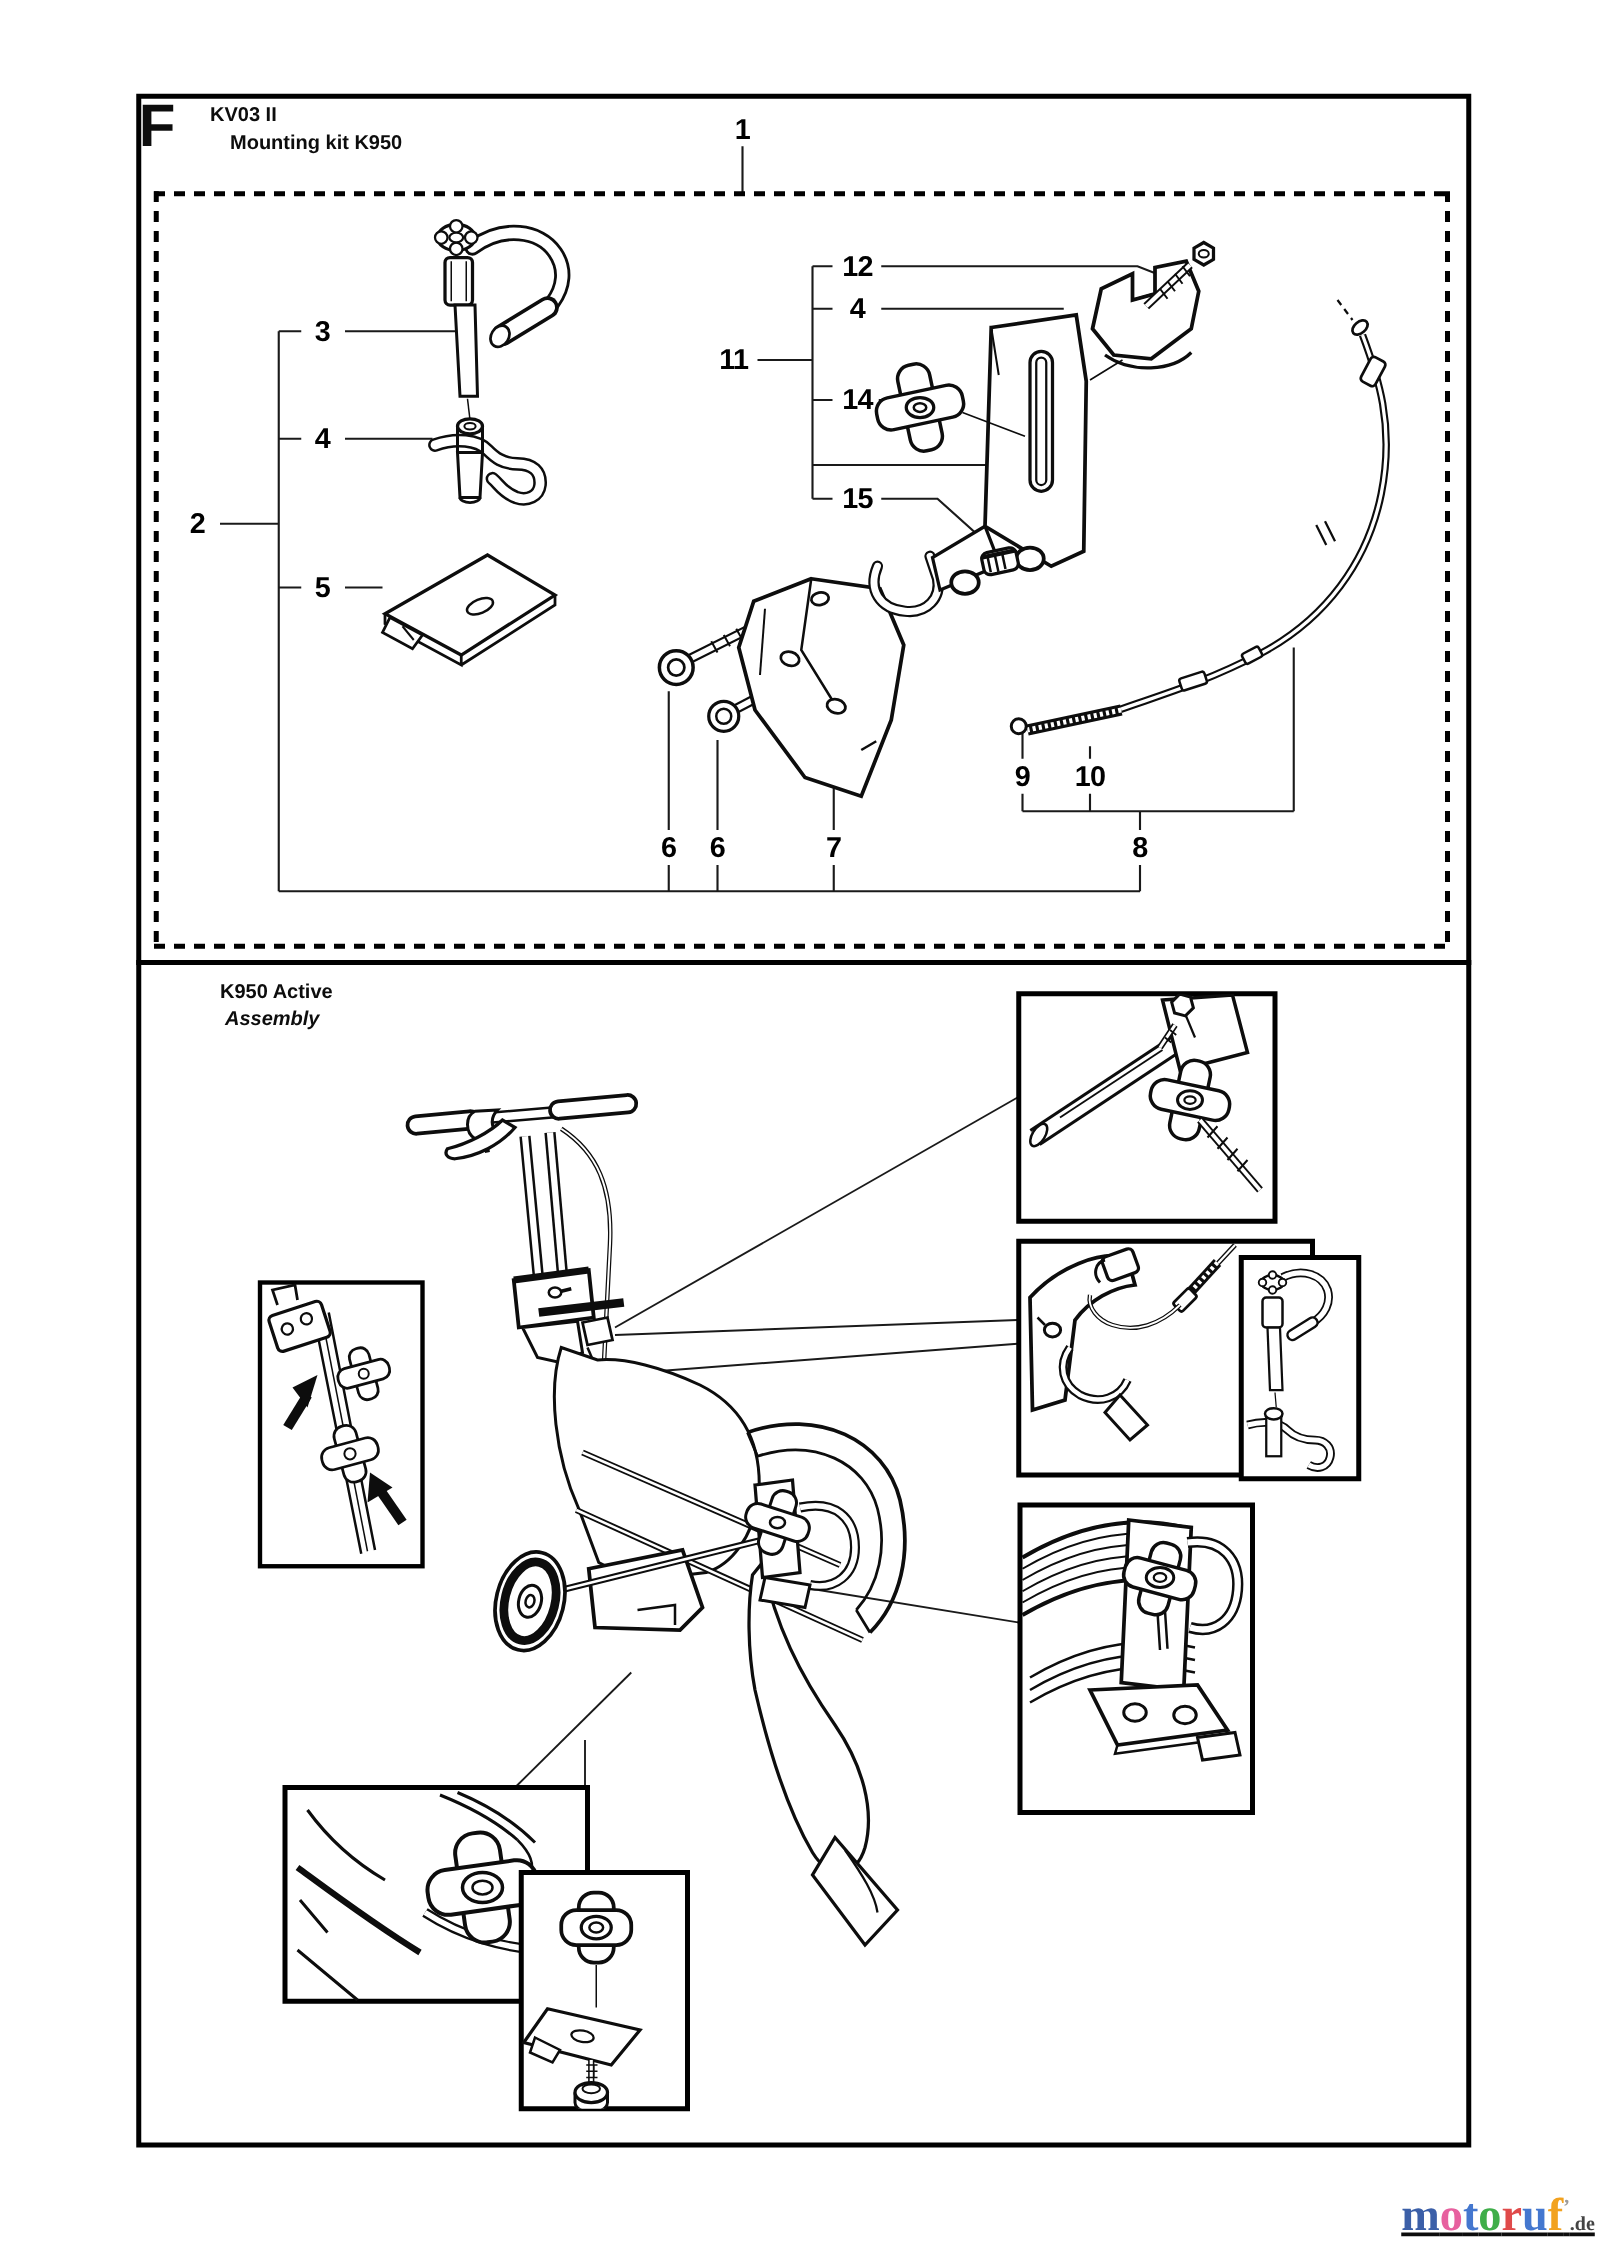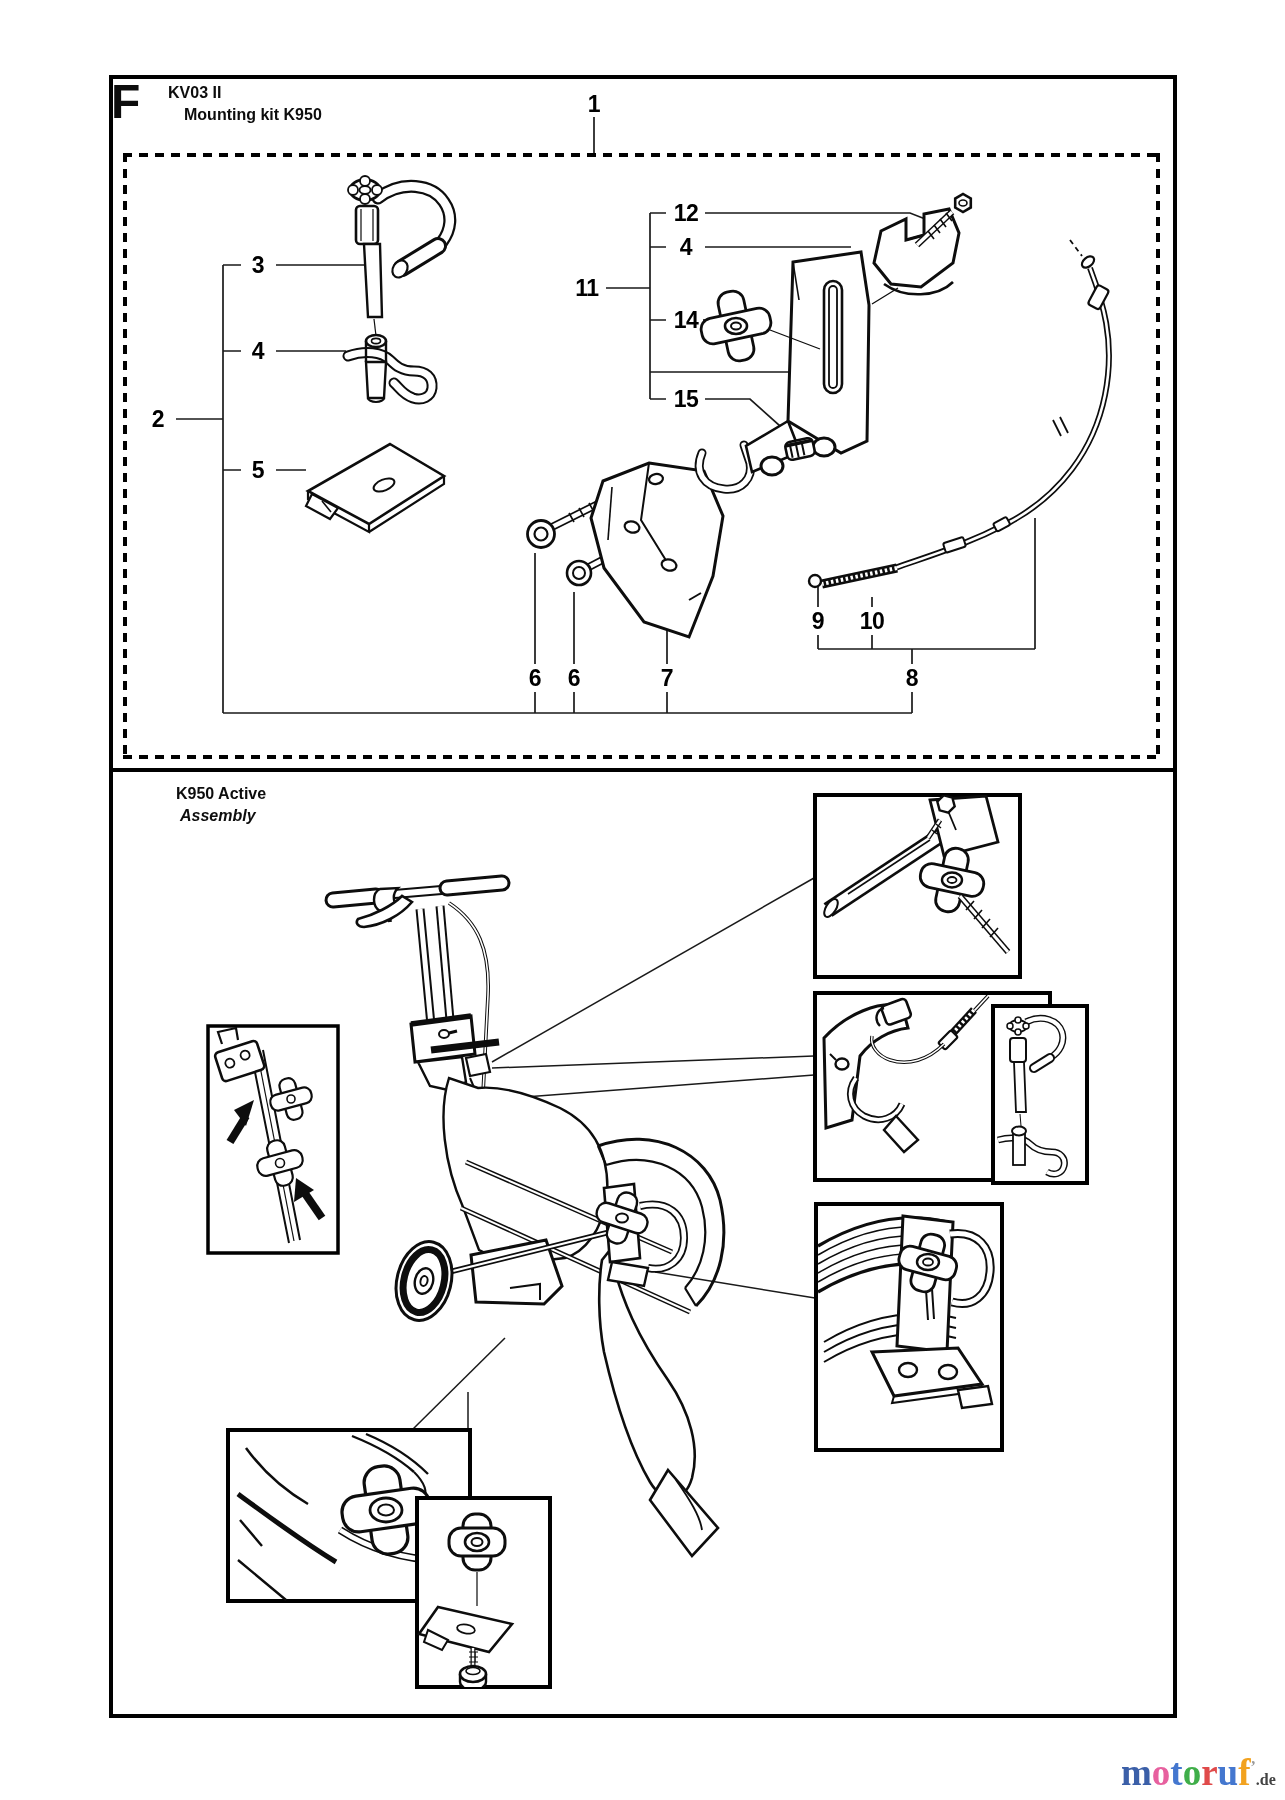--- a/index.html
+++ b/index.html
@@ -447,17 +447,17 @@
   <div class="lbl" style="left:667px;top:678px;">7</div>
   <div class="lbl" style="left:912px;top:678px;">8</div>
   <div class="lbl" style="left:818px;top:621px;">9</div>
   <div class="lbl" style="left:872px;top:621px;text-align:right;">10</div>
   <div class="lbl" style="left:587px;top:288px;text-align:right;">11</div>
   <div class="lbl" style="left:686px;top:213px;">12</div>
   <div class="lbl" style="left:686px;top:247px;">4</div>
   <div class="lbl" style="left:686px;top:320px;">14</div>
   <div class="lbl" style="left:686px;top:399px;">15</div>
 
-  <div class="wm" style="left:1121px;top:1754px;">
+  <div class="wm" style="left:1121px;top:1754px;text-decoration:underline;">
     <span id="wm-letters"><span style="color: rgb(59, 95, 168);">m</span><span style="color: rgb(231, 96, 159);">o</span><span style="color: rgb(68, 119, 207);">t</span><span style="color: rgb(63, 174, 73);">o</span><span style="color: rgb(224, 74, 74);">r</span><span style="color: rgb(68, 119, 207);">u</span><span style="color: rgb(242, 162, 31);">f</span></span><span class="tick">’</span><span class="suffix">.de</span>
   </div>
 
 </div>
 
 </body></html>

